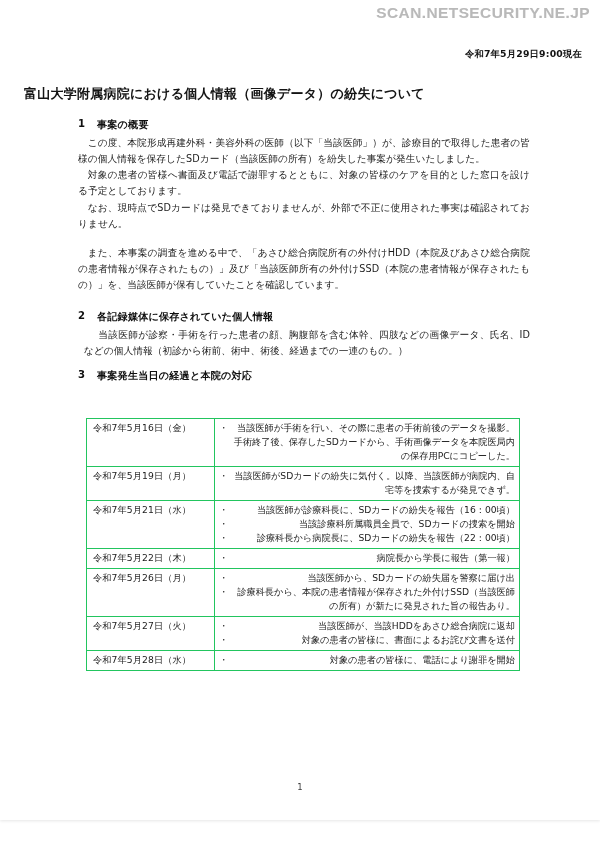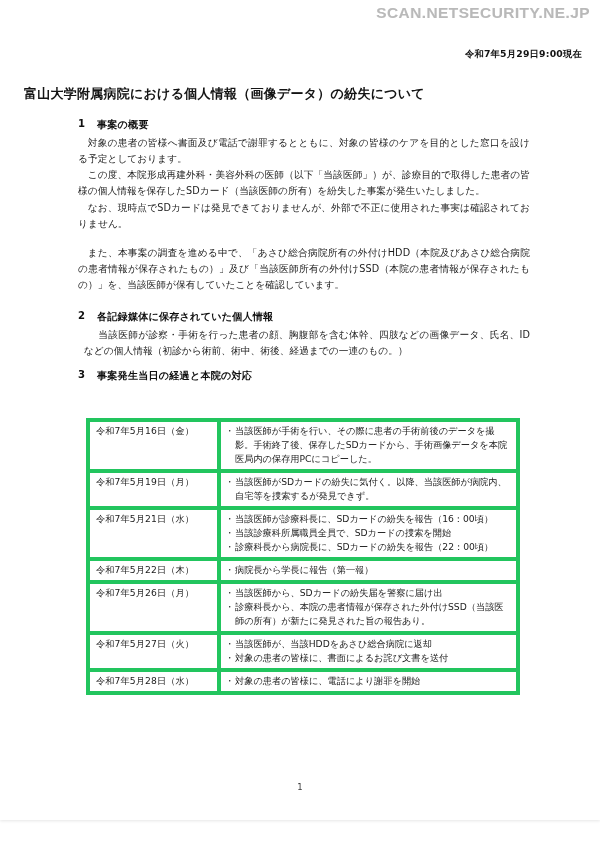--- a/index.html
+++ b/index.html
@@ -106,21 +106,21 @@
   
   .timeline {
     position: absolute;
     left: 86px;
     top: 418px;
     width: 434px;
     border-collapse: collapse;
     table-layout: fixed;
   }
   .timeline td {
-    border: 4px solid #22c55e;
+    border: 1px solid #22c55e;
     padding: 2px 4px 3px 5px;
     vertical-align: top;
     font-size: 9.2px;
     line-height: 1.52;
     color: #1b1b1b;
   }
   .timeline td.date-cell {
     width: 117px;
     white-space: nowrap;
     font-size: 9.2px;
@@ -129,21 +129,21 @@
   }
   .timeline ul {
     margin: 0;
     padding: 0;
     list-style: none;
   }
   .timeline li {
     position: relative;
     padding-left: 9px;
     margin: 0;
-    text-align: left;
+    text-align: right;
   }
   .timeline li::before {
     content: "\30FB";
     position: absolute;
     left: -1px;
     top: 0;
   }
 
   .page-number {
     position: absolute;
@@ -165,22 +165,22 @@
   <div class="doc-date">令和7年5月29日9:00現在</div>
 
   <div class="doc-title">富山大学附属病院における個人情報（画像データ）の紛失について</div>
 
   <div class="body-block">
 
     <div class="sec-head">
       <span class="num">1</span>
       <span>事案の概要</span>
     </div>
+    <p class="para">この度、本院形成再建外科・美容外科の医師（以下「当該医師」）が、診療目的で取得した患者の皆様の個人情報を保存したSDカード（当該医師の所有）を紛失した事案が発生いたしました。</p>
     <p class="para">対象の患者の皆様へ書面及び電話で謝罪するとともに、対象の皆様のケアを目的とした窓口を設ける予定としております。</p>
-    <p class="para">この度、本院形成再建外科・美容外科の医師（以下「当該医師」）が、診療目的で取得した患者の皆様の個人情報を保存したSDカード（当該医師の所有）を紛失した事案が発生いたしました。</p>
     <p class="para">なお、現時点でSDカードは発見できておりませんが、外部で不正に使用された事実は確認されておりません。</p>
     <div class="spacer-md"></div>
     <p class="para">また、本事案の調査を進める中で、「あさひ総合病院所有の外付けHDD（本院及びあさひ総合病院の患者情報が保存されたもの）」及び「当該医師所有の外付けSSD（本院の患者情報が保存されたもの）」を、当該医師が保有していたことを確認しています。</p>
 
     <div class="spacer-lg"></div>
 
     <div class="sec-head">
       <span class="num">2</span>
       <span>各記録媒体に保存されていた個人情報</span>
     </div>

